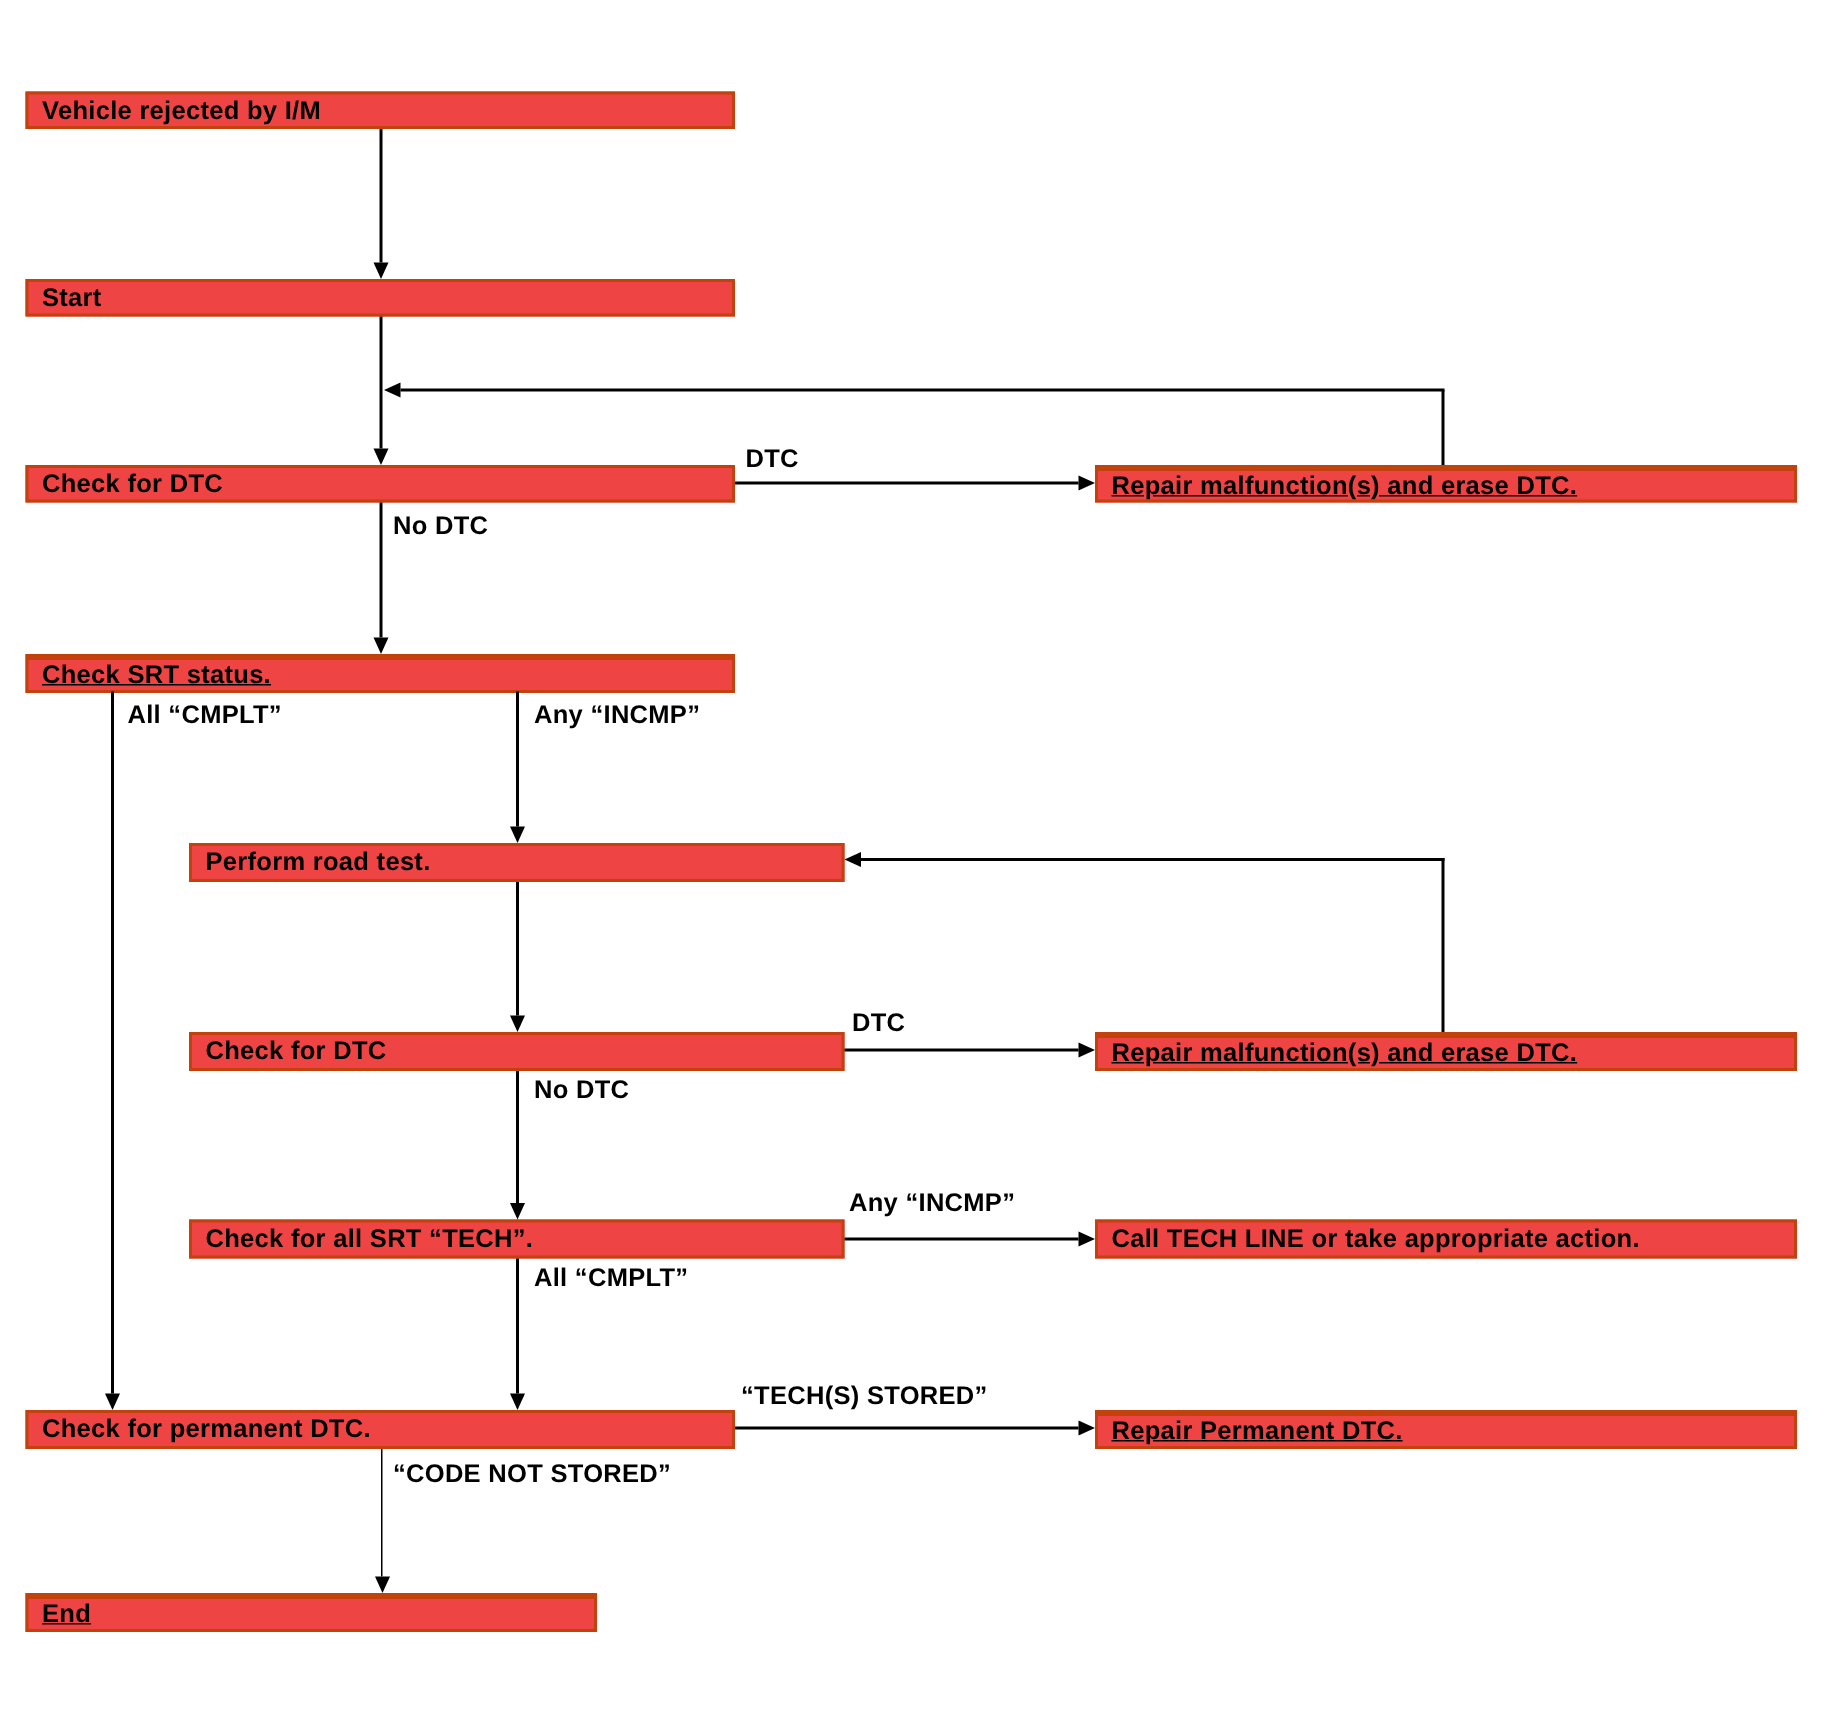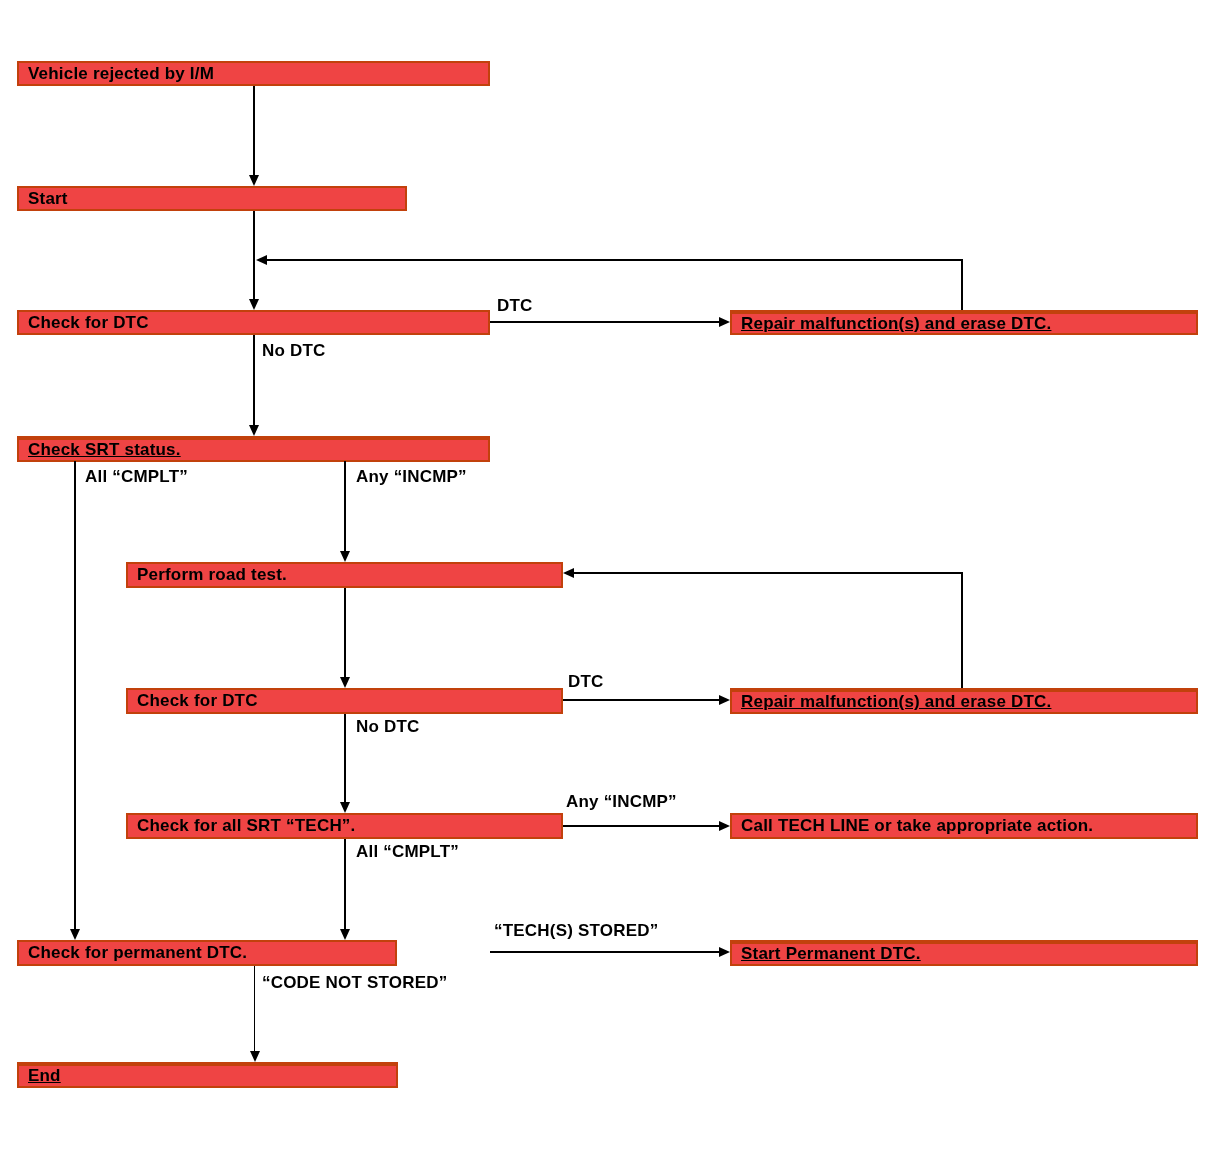--- a/index.html
+++ b/index.html
@@ -26,21 +26,21 @@
 </style>
 </head>
 <body>
 
 <div class="canvas">
 
   <div class="box" style="left:17px;top:61px;width:473px;height:25px">
     <span>Vehicle rejected by I/M</span>
   </div>
 
-  <div class="box" style="left:17px;top:186px;width:390px;height:25px">
+  <div class="box" style="left:17px;top:186px;width:473px;height:25px">
     <span>Start</span>
   </div>
 
   <div class="box" style="left:17px;top:310px;width:473px;height:25px">
     <span>Check for DTC</span>
   </div>
 
   <div class="box thick-top" style="left:730px;top:310px;width:468px;height:25px">
     <span>Repair malfunction(s) and erase DTC.</span>
   </div>
@@ -62,26 +62,26 @@
   </div>
 
   <div class="box" style="left:126px;top:813px;width:437px;height:26px">
     <span>Check for all SRT “TECH”.</span>
   </div>
 
   <div class="box" style="left:730px;top:813px;width:468px;height:26px">
     <span>Call TECH LINE or take appropriate action.</span>
   </div>
 
-  <div class="box" style="left:17px;top:940px;width:380px;height:26px">
+  <div class="box" style="left:17px;top:940px;width:473px;height:26px">
     <span>Check for permanent DTC.</span>
   </div>
 
   <div class="box thick-top" style="left:730px;top:940px;width:468px;height:26px">
-    <span>Start Permanent DTC.</span>
+    <span>Repair Permanent DTC.</span>
   </div>
 
   <div class="box thick-top" style="left:17px;top:1062px;width:381px;height:26px">
     <span>End</span>
   </div>
 
   <div class="ln" style="left:253px;top:86px;width:2px;height:89px"></div>
   <div class="ah down" style="left:249px;top:175px"></div>
 
   <div class="ln" style="left:253px;top:211px;width:2px;height:88px"></div>

